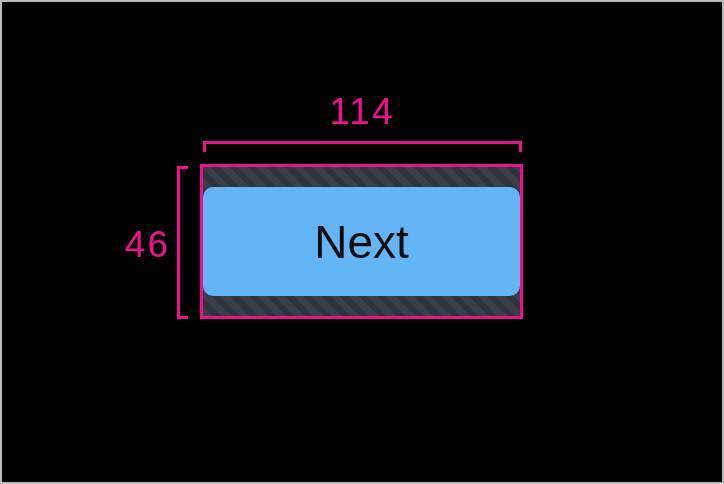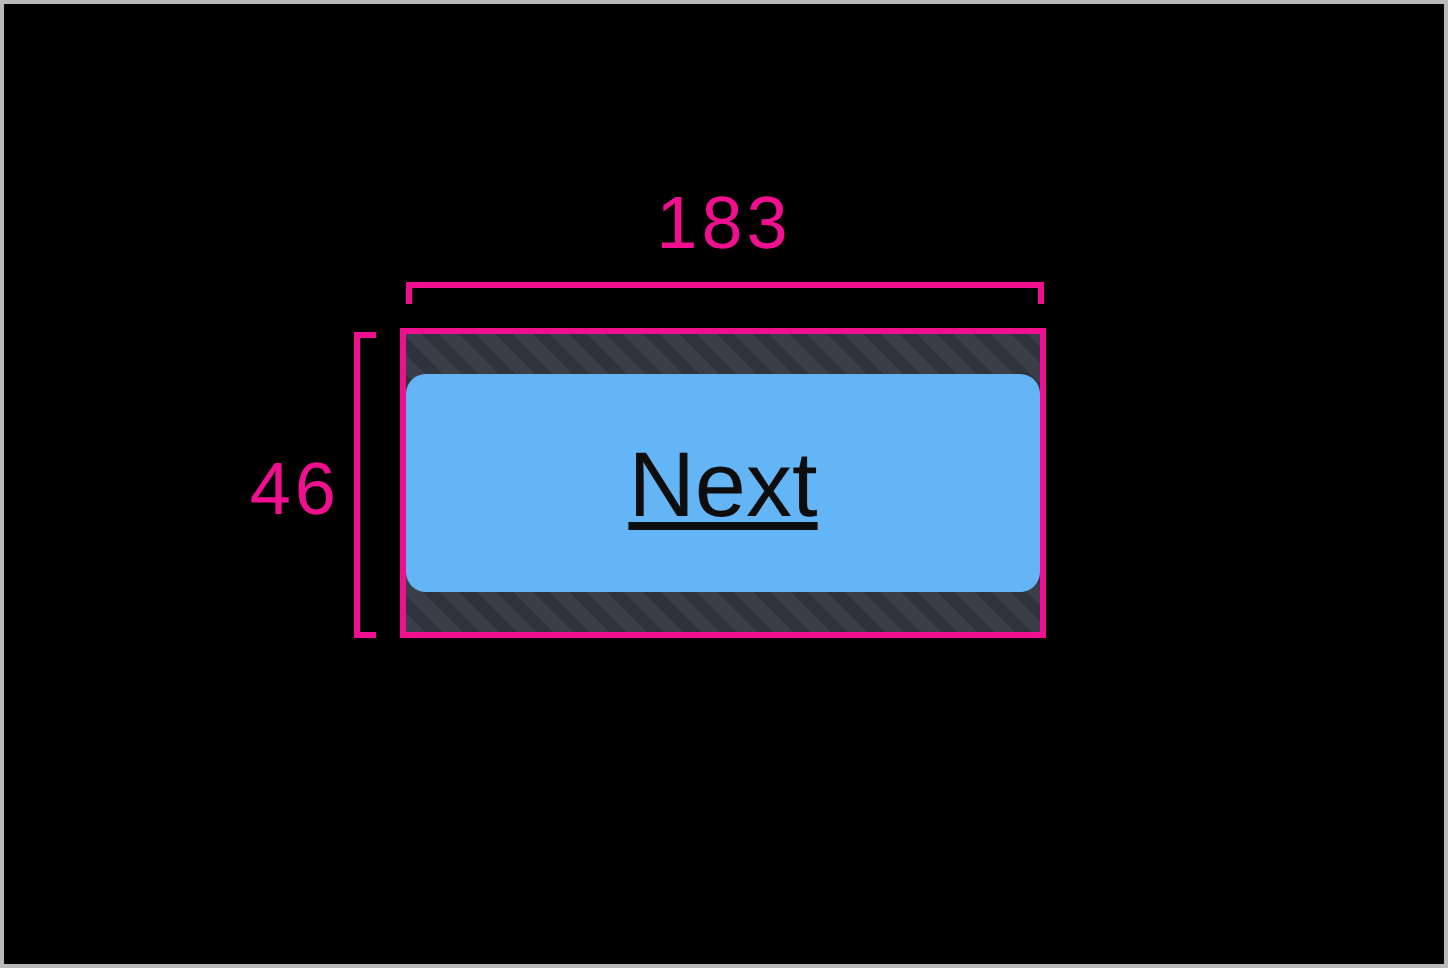--- a/index.html
+++ b/index.html
@@ -73,29 +73,28 @@
     border-radius:10px;
     display:flex;
     align-items:center;
     justify-content:center;
     color:var(--btn-text);
     font-family:"Liberation Sans","DejaVu Sans",sans-serif;
     font-size:46px;
     font-weight:500;
     cursor:pointer;
     padding:0;
-    text-decoration:underline;
   }
 </style>
 </head>
 <body>
 
 <div class="canvas">
 
-  <div class="dim-label width-label">183</div>
+  <div class="dim-label width-label">114</div>
 
   <div class="width-bracket"></div>
 
   <div class="dim-label height-label">46</div>
 
   <div class="height-bracket"></div>
 
   <div class="widget-bounds">
     <button class="next-button">
       <span>Next</span>

